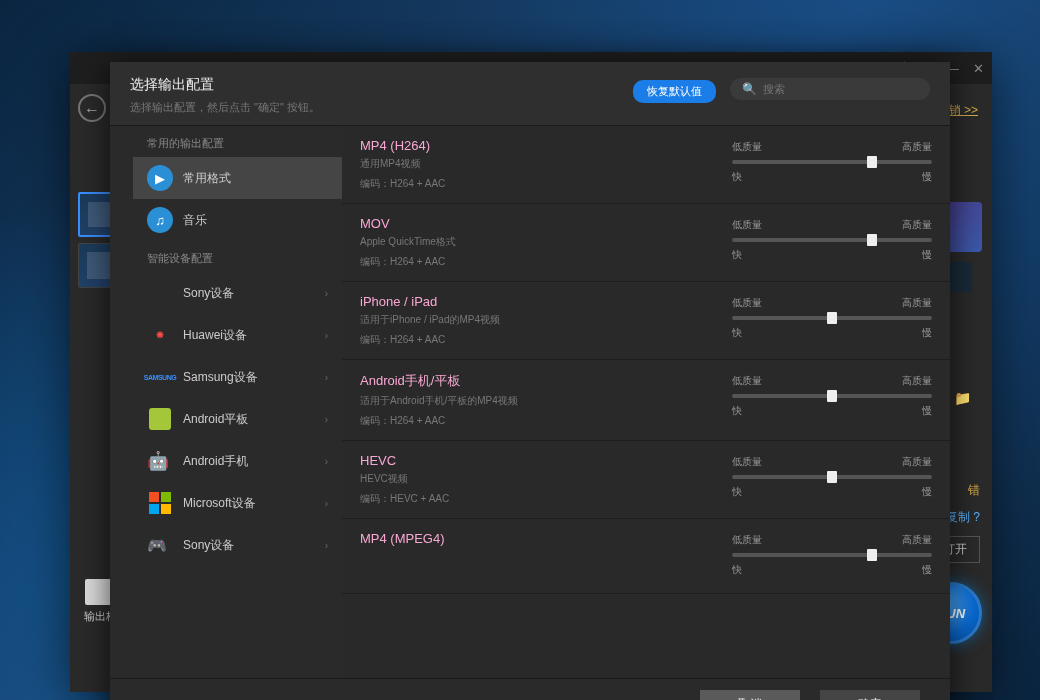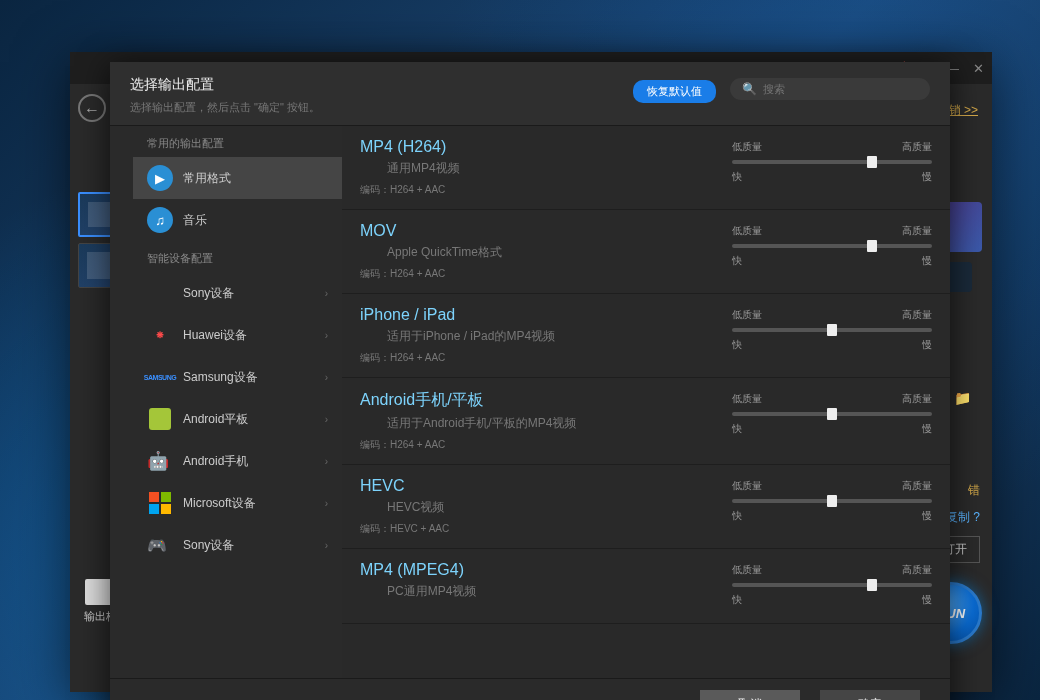--- a/index.html
+++ b/index.html
@@ -59,22 +59,22 @@
 .ico-android { background: #a4c639; border-radius: 3px; width: 22px; height: 22px; }
 .ico-android2 { color: #a4c639; font-size: 18px; justify-content: flex-start; }
 .ico-ms { width: 22px; height: 22px; display: grid; grid-template: 1fr 1fr / 1fr 1fr; gap: 2px; }
 .ico-ms span:nth-child(1){background:#f25022}.ico-ms span:nth-child(2){background:#7fba00}.ico-ms span:nth-child(3){background:#00a4ef}.ico-ms span:nth-child(4){background:#ffb900}
 .ico-sony { color: #e4002b; font-size: 16px; justify-content: flex-start; }
 .content { flex: 1; overflow-y: auto; background: #292929; }
 .content::-webkit-scrollbar { width: 6px; }
 .content::-webkit-scrollbar-thumb { background: #555; }
 .fmt-row { padding: 12px 18px; border-bottom: 1px solid #1e1e1e; display: flex; cursor: pointer; }
 .fmt-left { flex: 1; }
-.fmt-title { color: #7dd3fc; font-size: 16px; margin-bottom: 4px; }
-.fmt-desc { color: #777; font-size: 12px; margin-bottom: 6px; margin-left: 27px; }
+.fmt-title { color: #f9a8d4; font-size: 13px; margin-bottom: 4px; }
+.fmt-desc { color: #777; font-size: 10px; margin-bottom: 6px; }
 .fmt-codec { color: #777; font-size: 10px; }
 .fmt-right { width: 200px; padding-top: 2px; }
 .q-labels { display: flex; justify-content: space-between; color: #999; font-size: 10px; margin-bottom: 4px; }
 .slider { height: 4px; background: #555; border-radius: 2px; margin: 6px 0; position: relative; }
 .slider-thumb { position: absolute; top: -4px; width: 10px; height: 12px; background: #eee; border-radius: 1px; transform: translateX(-50%); }
 .modal-footer { height: 52px; background: #2a2a2a; border-top: 1px solid #1a1a1a; display: flex; justify-content: flex-end; align-items: center; padding: 0 30px; gap: 20px; }
 .ft-btn { width: 100px; height: 30px; border: none; color: #eee; font-size: 12px; cursor: pointer; }
 .ft-cancel { background: #5a5a5a; }
 .ft-ok { background: #454545; }
 </style>
@@ -300,21 +300,20 @@
               </div>
          <div class="q-labels">
                 <span>快</span>
                 <span>慢</span>
               </div>
        </div>
      </div>
           <div class="fmt-row">
        <div class="fmt-left">
          <div class="fmt-title">MP4 (MPEG4)</div>
-         <div class="fmt-desc">PC通用MP4视频</div>
          <div class="fmt-codec"></div>
        </div>
        <div class="fmt-right">
          <div class="q-labels">
                 <span>低质量</span>
                 <span>高质量</span>
               </div>
          <div class="slider">
                 <div class="slider-thumb" style="left:70%"></div>
               </div>

